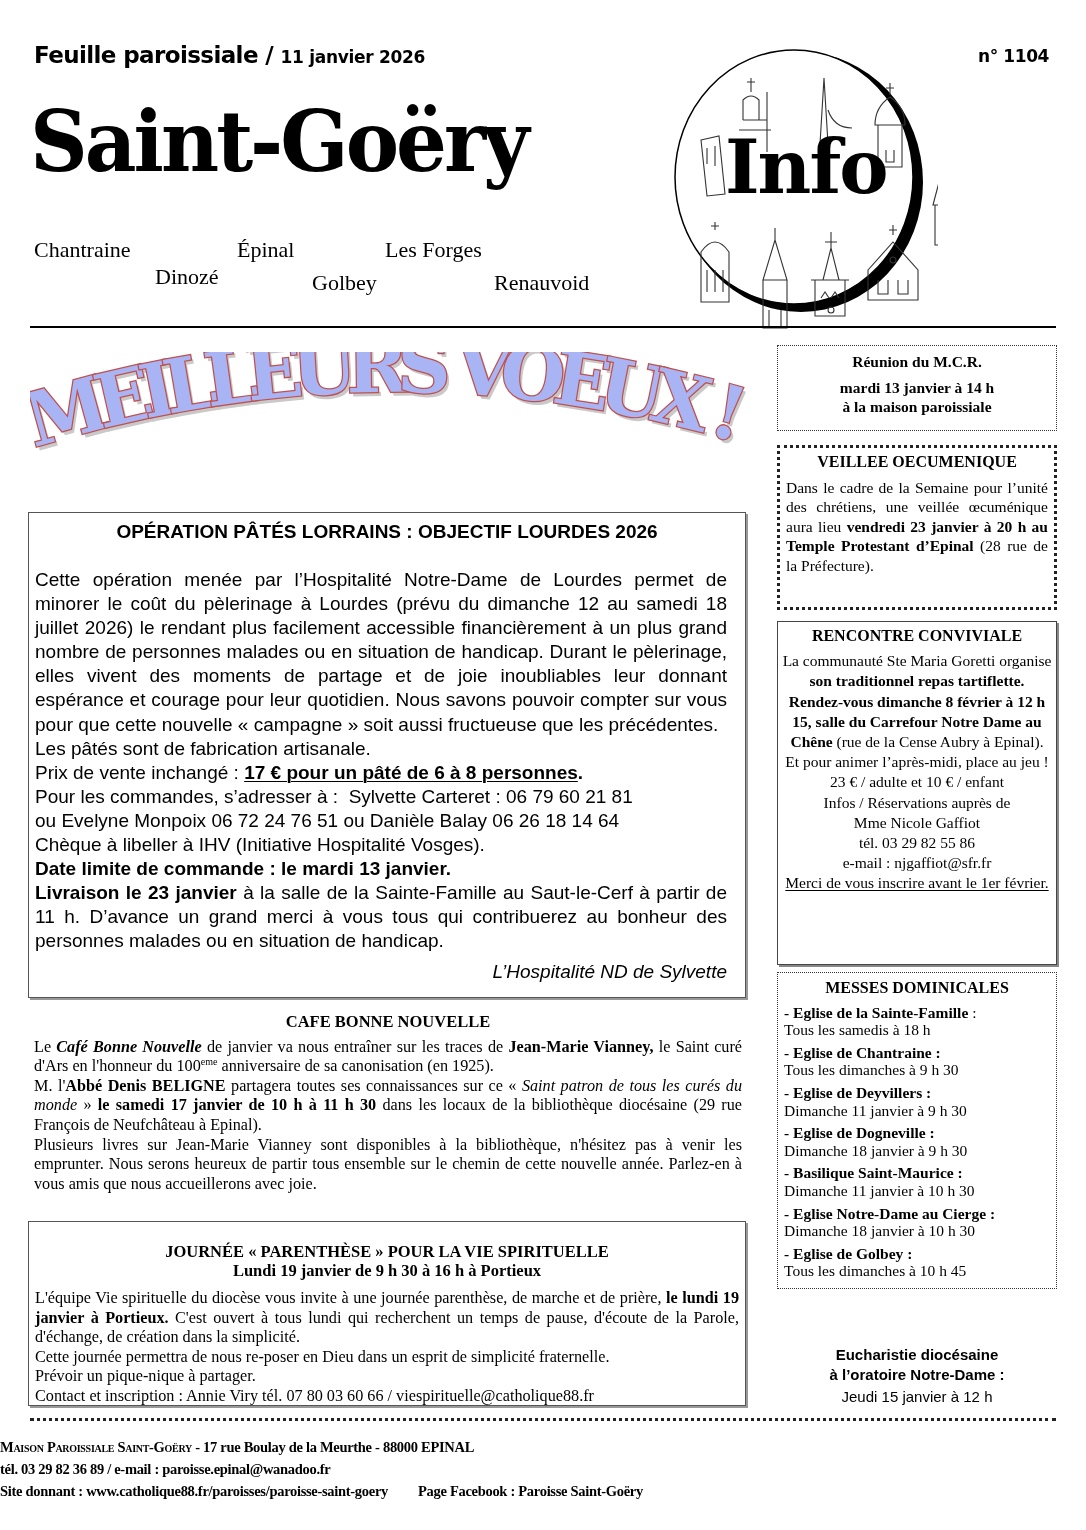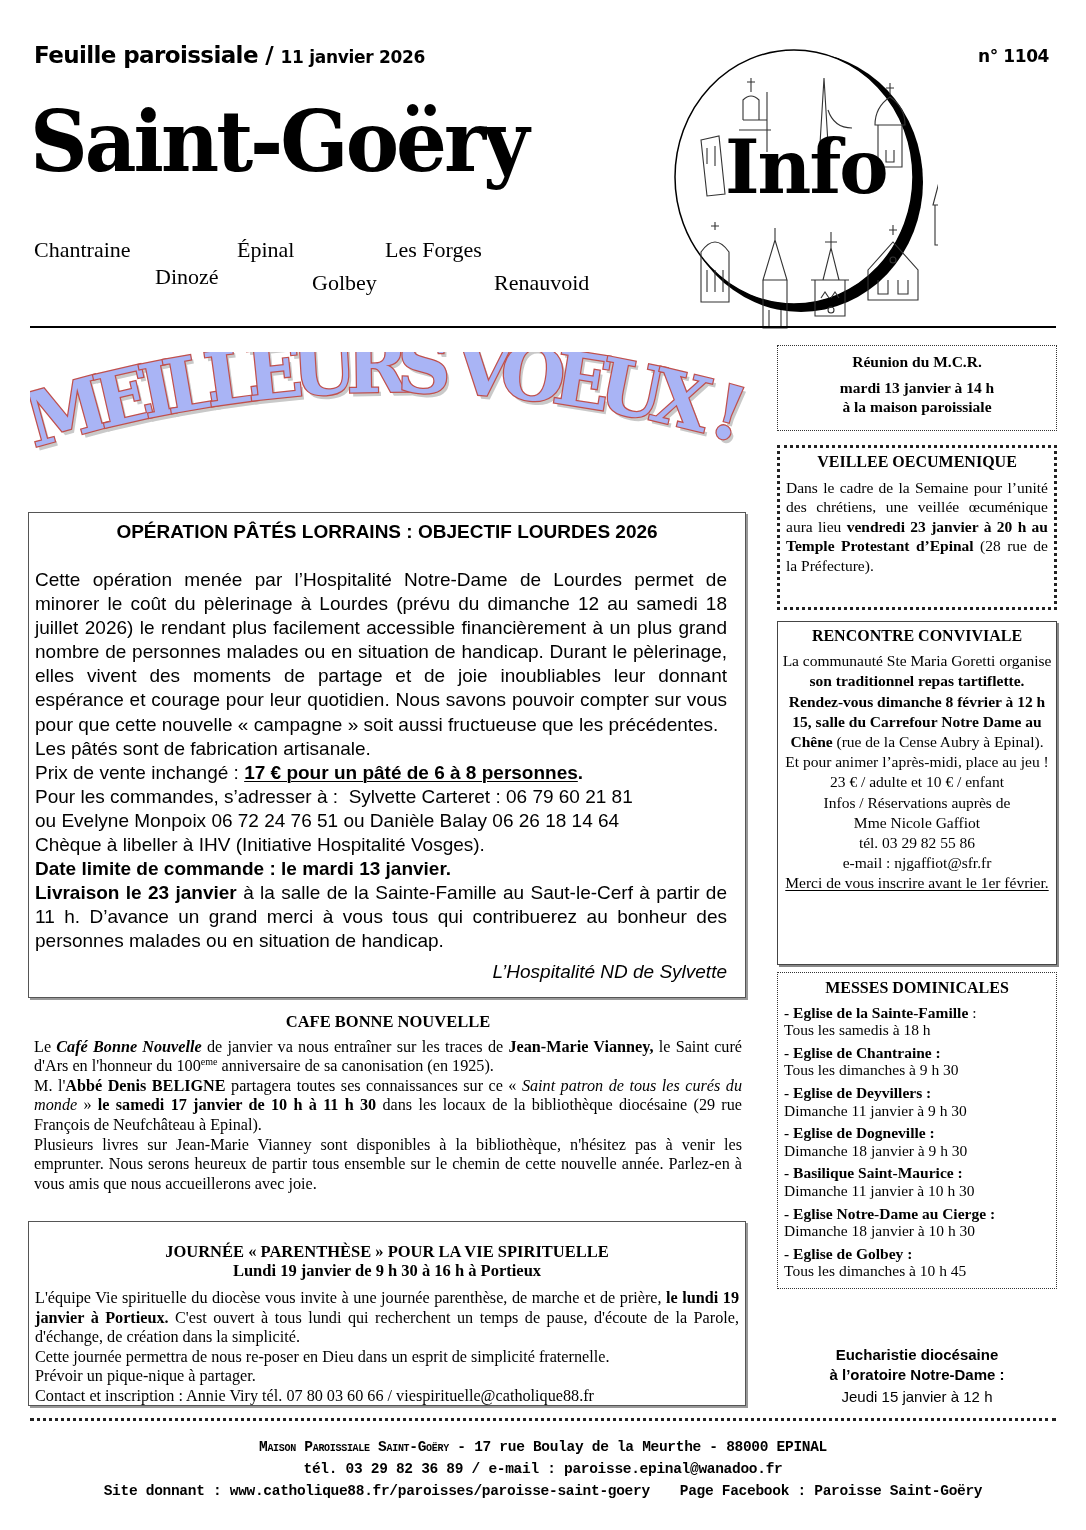--- a/index.html
+++ b/index.html
@@ -50,21 +50,21 @@
   #box-messes { top: 972px; height: 317px; border: 1.5px dotted #333; padding: 6px 6px; font-size: 15.5px; line-height: 17.6px; }
   #box-messes .title { text-align: center; font-weight: bold; font-size: 16px; margin-bottom: 7px; }
   #box-messes .item { margin-bottom: 5px; }
   #eucharistie { top: 1345px; text-align: center; font-family: "Liberation Sans", sans-serif; font-size: 15px; line-height: 20px; }
   #eucharistie .t { font-weight: bold; }
   #eucharistie .d { margin-top: 2px; }
 
   #rule-bottom { left: 30px; top: 1418px; width: 1026px; border-top: 3px dotted #222; }
 
   
-  #footer { left: 0; top: 1436px; width: 1086px; text-align: center; font-family: Liberation Mono, monospace; font-weight: bold; font-size: 14.5px; line-height: 22px; letter-spacing: -0.3px; }
+  #footer { left: 0; top: 1436px; width: 1086px; text-align: left; font-family: Liberation Serif, serif; font-weight: bold; font-size: 14.5px; line-height: 22px; letter-spacing: -0.3px; }
   #footer .sc { font-variant: small-caps; }
   #footer .sep { display: inline-block; width: 30px; }
   u { text-decoration-thickness: 1px; text-underline-offset: 2px; }
 </style>
 </head>
 <body>
 
 <div id="kicker" class="abs">
   <span>Feuille paroissiale /</span>
   <span class="date">11 janvier 2026</span>

